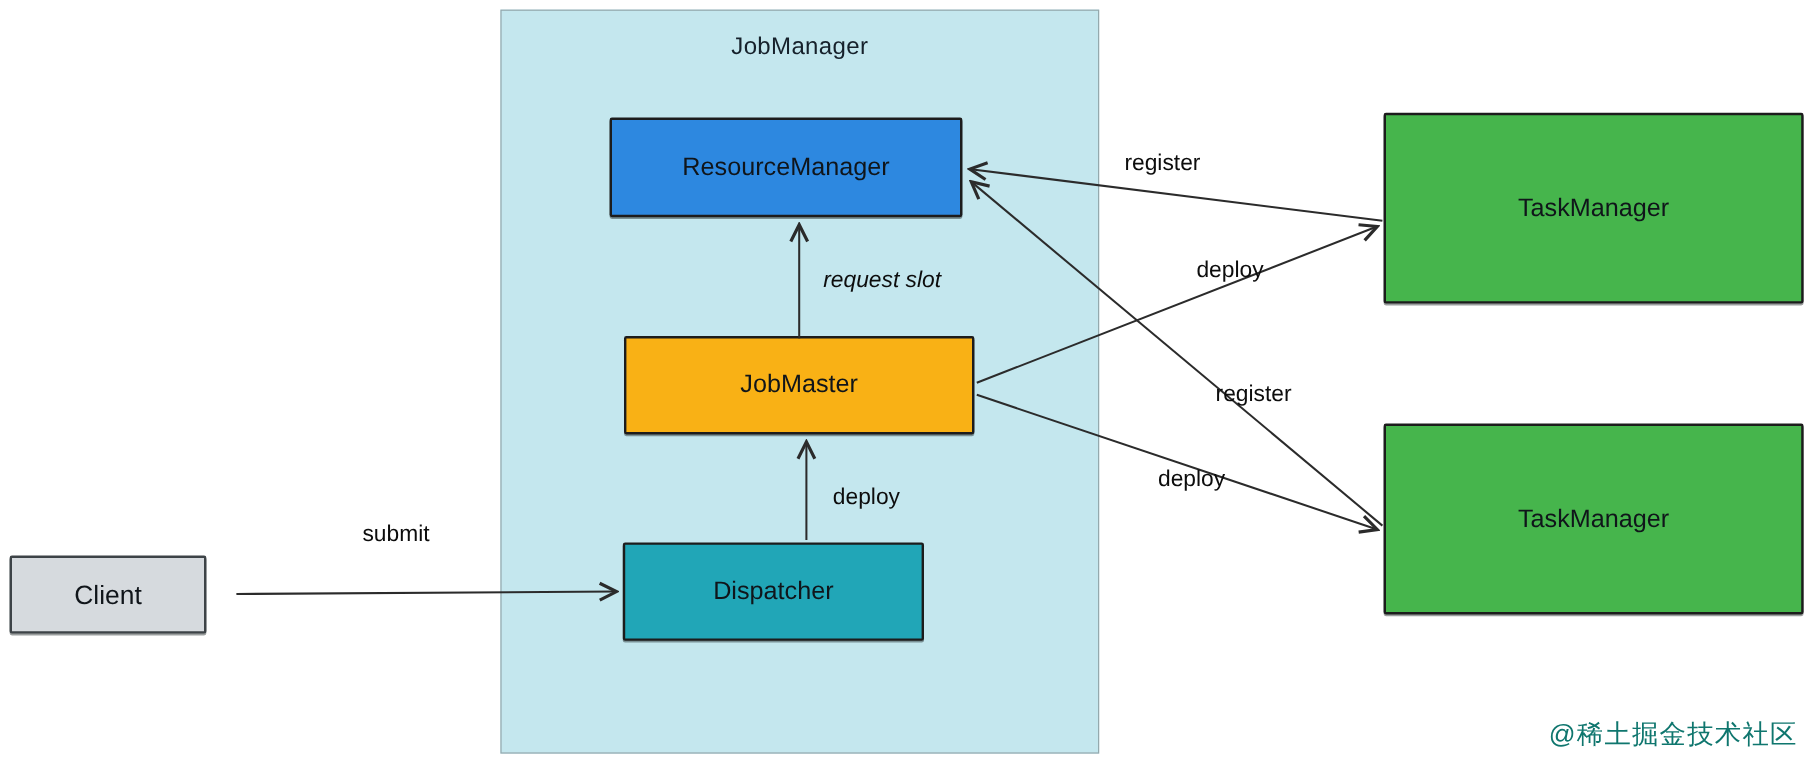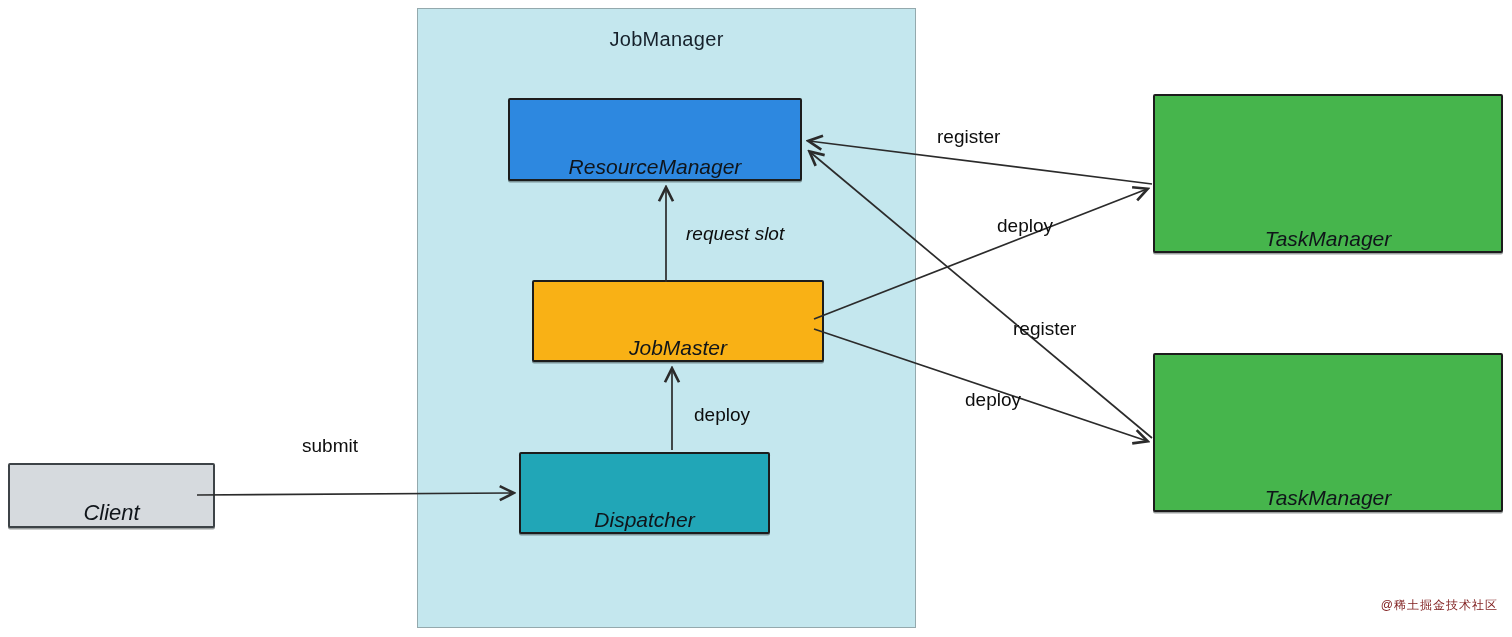--- a/index.html
+++ b/index.html
@@ -35,31 +35,30 @@
     font-size: 20px;
     color: #16212b;
     letter-spacing: 0.3px;
   }
   .node {
     position: absolute;
     box-sizing: border-box;
     border: 2px solid #1c1c1c;
     border-radius: 2px;
     display: flex;
-    align-items: flex-end;
+    align-items: center;
     justify-content: center;
     font-size: 21px;
     color: #10151a;
     box-shadow: 0 1.5px 0 rgba(30,40,40,0.45);
-    font-style: italic;
   }
   #node-resource-manager { left: 508px; top: 98px;  width: 294px; height: 83px; }
   #node-job-master       { left: 520px; top: 280px; width: 292px; height: 82px; }
   #node-dispatcher       { left: 519px; top: 452px; width: 251px; height: 82px; }
-  #node-client           { left: 8px;   top: 463px; width: 207px; height: 65px; font-size: 22px; border-color: #3d4347; }
+  #node-client           { left: 8px;   top: 463px; width: 164px; height: 65px; font-size: 22px; border-color: #3d4347; }
   #node-task-manager-1   { left: 1153px; top: 94px;  width: 350px; height: 159px; }
   #node-task-manager-2   { left: 1153px; top: 353px; width: 350px; height: 159px; }
   #edges-svg {
     position: absolute;
     left: 0; top: 0;
     width: 1512px;
     height: 637px;
     pointer-events: none;
   }
   #edges-svg path, #edges-svg line {
@@ -77,38 +76,38 @@
   #label-start        { left: 694px;  top: 404px; }
   #label-request-slot { left: 686px;  top: 223px; font-style: italic; }
   #label-register-1   { left: 937px;  top: 126px; }
   #label-deploy-1     { left: 997px;  top: 215px; }
   #label-register-2   { left: 1013px; top: 318px; }
   #label-deploy-2     { left: 965px;  top: 389px; }
   .watermark {
     position: absolute;
     right: 14px;
     top: 597px;
-    font-size: 12px;
-    color: #7f1d1d;
+    font-size: 22px;
+    color: #0f766e;
     letter-spacing: 1px;
   }
 </style>
 </head>
 <body>
 
 <div id="canvas">
 
   <div class="container-box" style="background: rgb(196, 231, 238);"></div>
   <div class="container-title">JobManager</div>
 
   <div class="node" id="node-resource-manager" style="background: rgb(45, 136, 224);">
     <span>ResourceManager</span>
   </div>
 
-  <div class="node" id="node-job-master" style="background: rgb(249, 177, 21); margin-left: 12px;">
+  <div class="node" id="node-job-master" style="background: rgb(249, 177, 21);">
     <span>JobMaster</span>
   </div>
 
   <div class="node" id="node-dispatcher" style="background: rgb(33, 166, 183);">
     <span>Dispatcher</span>
   </div>
 
   <div class="node" id="node-client" style="background: rgb(214, 218, 222);">
     <span>Client</span>
   </div>

